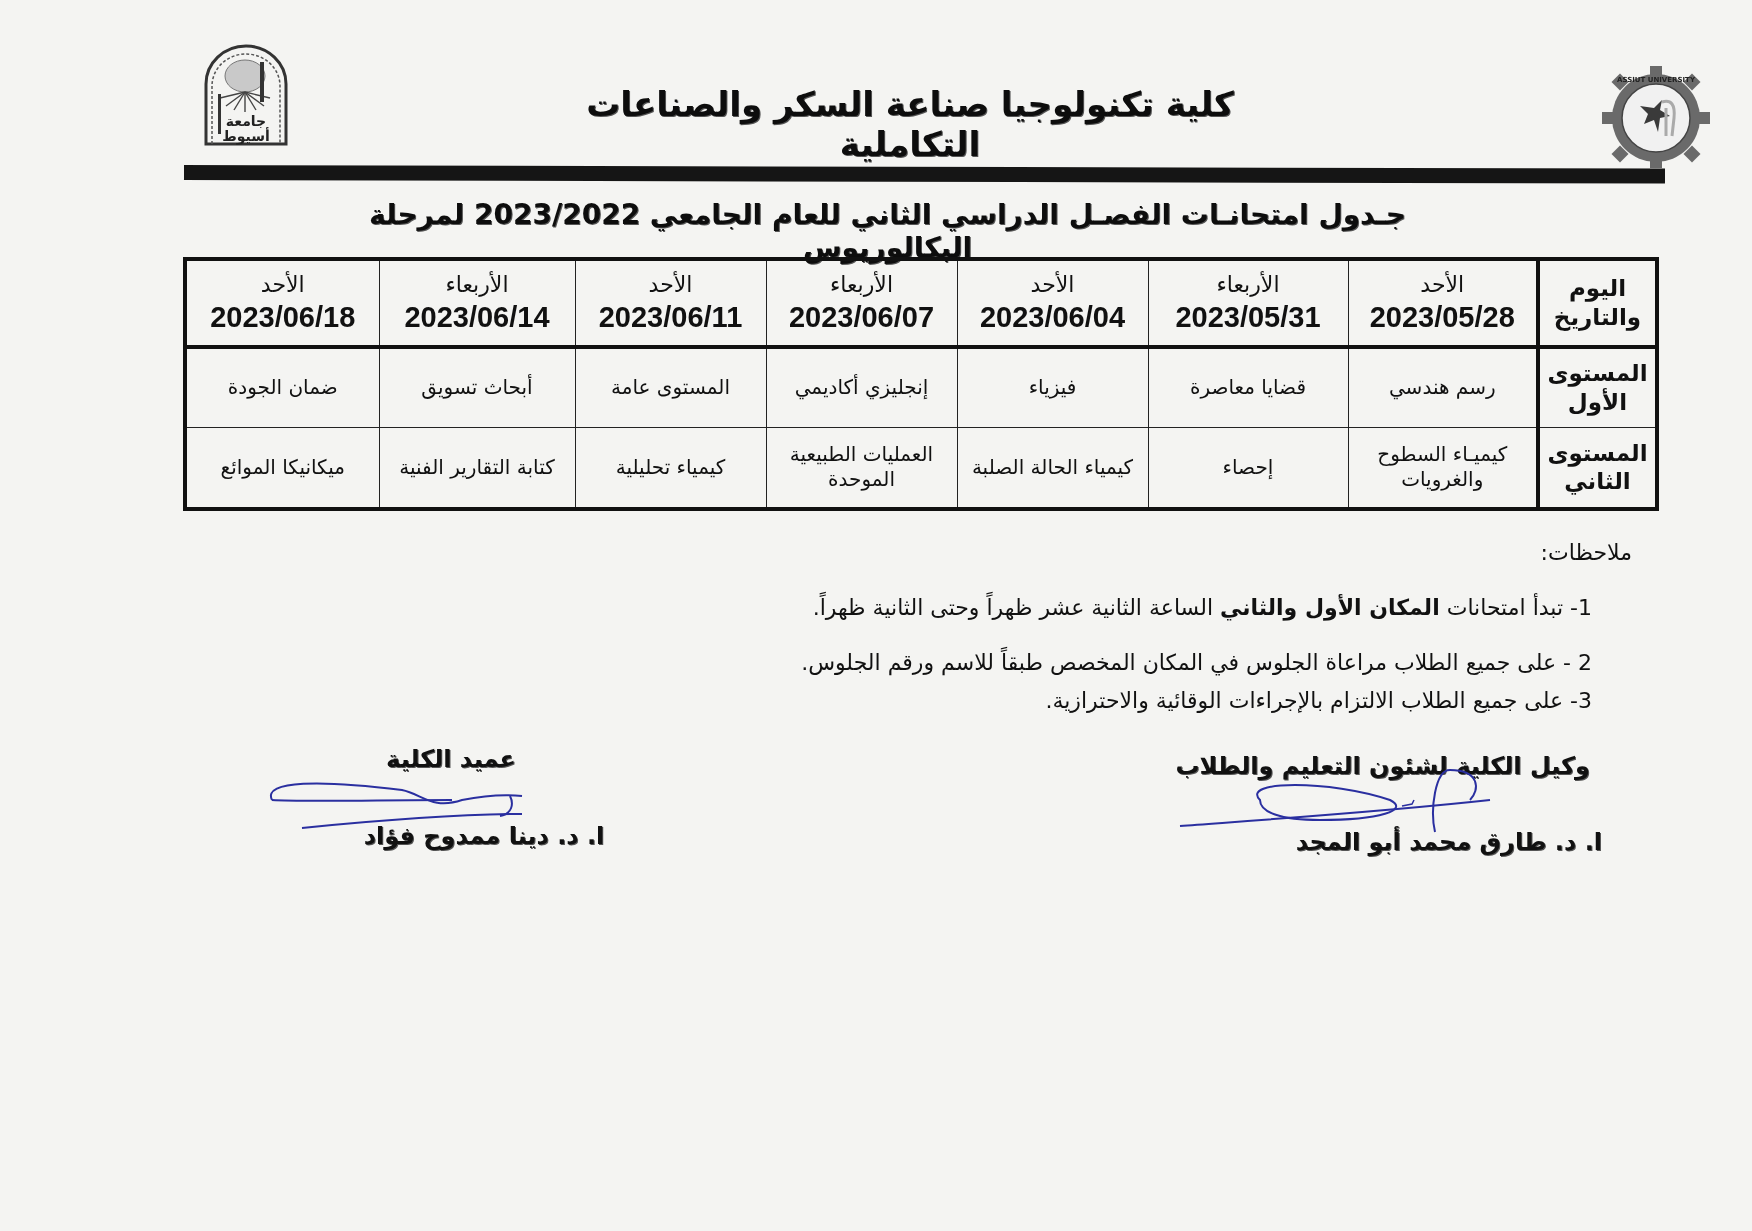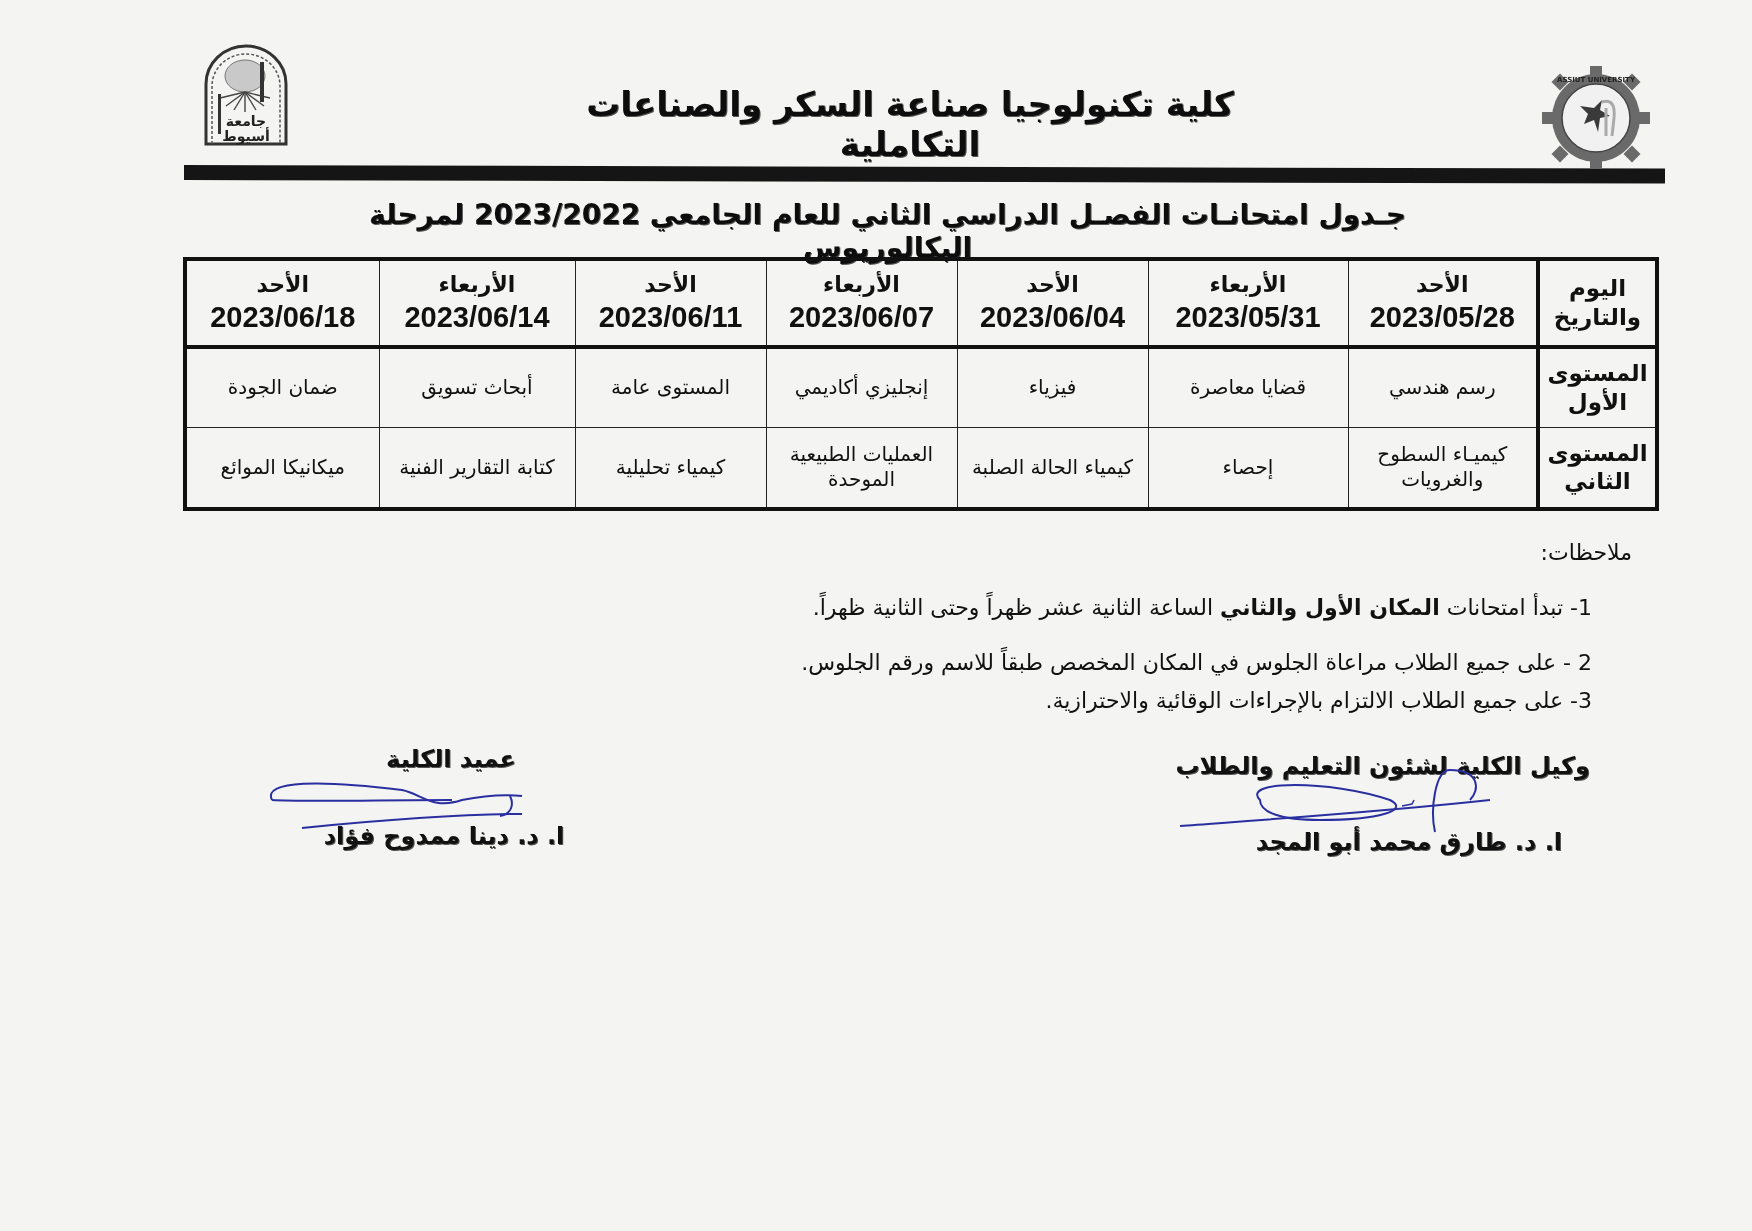--- a/index.html
+++ b/index.html
@@ -18,44 +18,44 @@
   }
   .rule-bar {
     left:184px; top:165px; width:1481px; height:15px; background:#151515;
     transform:rotate(0.14deg); transform-origin:left center;
   }
   .subtitle {
     left:345px; top:198px; width:1085px; text-align:center;
     font-size:28px; font-weight:bold; color:#0d0d0d; text-shadow:1px 1px 0 #555;
   }
   .logo-left { left:200px; top:44px; width:92px; height:102px; }
-  .logo-right { left:1540px; top:62px; width:112px; height:106px; }
+  .logo-right { left:1600px; top:62px; width:112px; height:106px; }
 
   table.schedule {
     position:absolute; left:183px; top:257px; width:1472px; height:250px;
     border-collapse:collapse; direction:rtl;
     border:4px solid #111;
     table-layout:fixed;
   }
   table.schedule td {
     border:1.5px solid #222; text-align:center; vertical-align:middle;
     padding:2px 4px; line-height:1.25;
   }
   table.schedule tr.head td { border-bottom:4px solid #111; height:80px; }
   table.schedule td.label { border-left:4px solid #111; font-size:23px; font-weight:bold; }
-  .day { font-size:22px; font-weight:bold; display:block; }
+  .day { font-size:22px; font-weight:normal; display:block; }
   .date { font-family:"Liberation Sans", sans-serif; font-size:29px; font-weight:bold; display:block; direction:ltr; }
   .subject { font-size:20px; font-weight:normal; }
 
   .notes-title { right:120px; top:540px; font-size:22px; font-weight:normal; }
   .note { right:160px; font-size:22px; white-space:nowrap; }
   .note b { font-weight:bold; }
 
   .sig-title { font-size:24px; font-weight:bold; text-shadow:1px 1px 0 #555; }
-  .sig-name { font-size:24px; font-weight:bold; text-shadow:1px 1px 0 #555; }
+  .sig-name { font-size:24px; font-weight:bold; text-shadow:1px 1px 0 #555;margin-left:40px; }
   svg.sig { position:absolute; overflow:visible; }
 </style>
 </head>
 <body>
 
 <div class="abs logo-left">
   <svg width="92" height="102" viewBox="0 0 92 102">
     <path d="M6 100 V40 A40 38 0 0 1 86 40 V100 Z" fill="none" stroke="#333" stroke-width="3"></path>
     <path d="M12 100 V42 A34 32 0 0 1 80 42 V100" fill="none" stroke="#555" stroke-width="1.5" stroke-dasharray="3 2"></path>
     <ellipse cx="45" cy="32" rx="20" ry="16" fill="#c9c9c9" stroke="#777" stroke-width="1"></ellipse>

